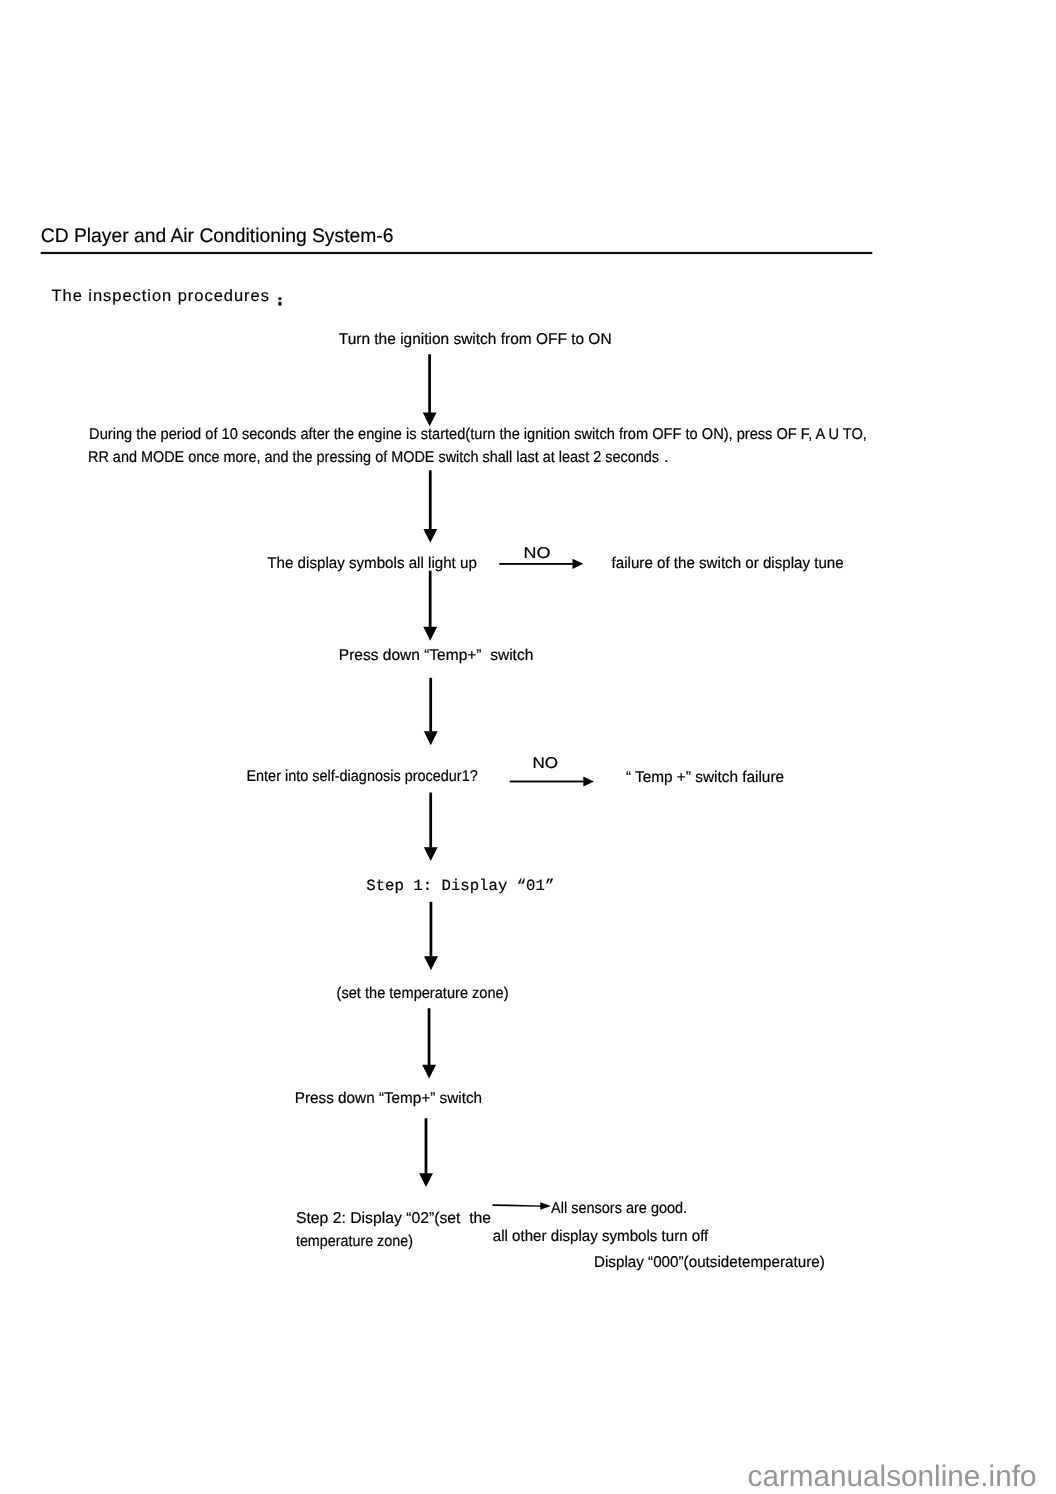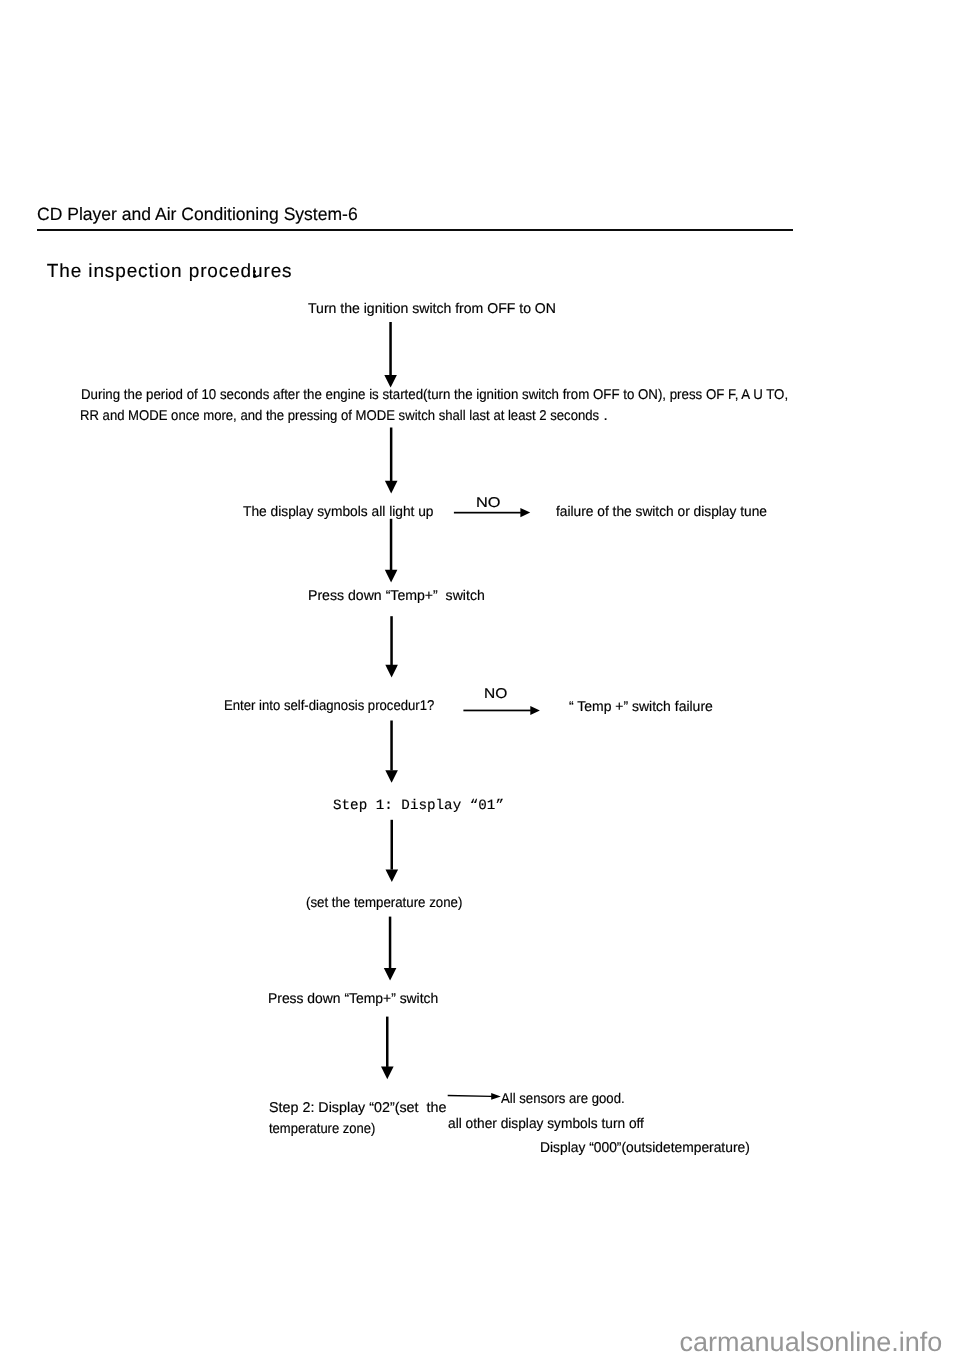--- a/index.html
+++ b/index.html
@@ -5,21 +5,21 @@
 <style>
   html,body{margin:0;padding:0;background:#ffffff;}
   body{width:960px;height:1358px;position:relative;overflow:hidden;
        font-family:"Liberation Sans",sans-serif;color:#000000;
        -webkit-font-smoothing:antialiased;text-rendering:geometricPrecision;}
   .page{position:absolute;left:0;top:0;width:960px;height:1358px;overflow:hidden;background:#ffffff;}
   .abs{position:absolute;white-space:pre;line-height:1;transform-origin:left top;will-change:opacity;}
 
   #title{left:37.4px;top:205.6px;font-size:17.8px;transform:scaleX(0.9863);-webkit-text-stroke:0.16px #000;}
   #rule{position:absolute;left:37px;top:228.9px;width:755.5px;height:2.3px;background:#0d0d0d;}
-  #subtitle{left:46.8px;top:261.5px;font-size:19px;letter-spacing:0.87px;-webkit-text-stroke:0.16px #000;}
+  #subtitle{left:46.8px;top:261.5px;font-size:15px;letter-spacing:0.87px;-webkit-text-stroke:0.16px #000;}
   #subtitle-colon{left:252.6px;top:269.9px;width:3.4px;height:7.8px;font-size:0;}
   #subtitle-colon i{display:block;width:3.4px;height:3.4px;background:#000;border-radius:50%;}
   #subtitle-colon i+i{margin-top:1.0px;}
 
   .node{font-size:14.2px;-webkit-text-stroke:0.18px #000;}
 
   svg.arrows{position:absolute;left:0;top:0;width:960px;height:1358px;}
 
   #wm{position:absolute;left:679.6px;top:1328.7px;font-size:27px;color:#969696;
       white-space:pre;line-height:1;will-change:opacity;text-align:right;}

